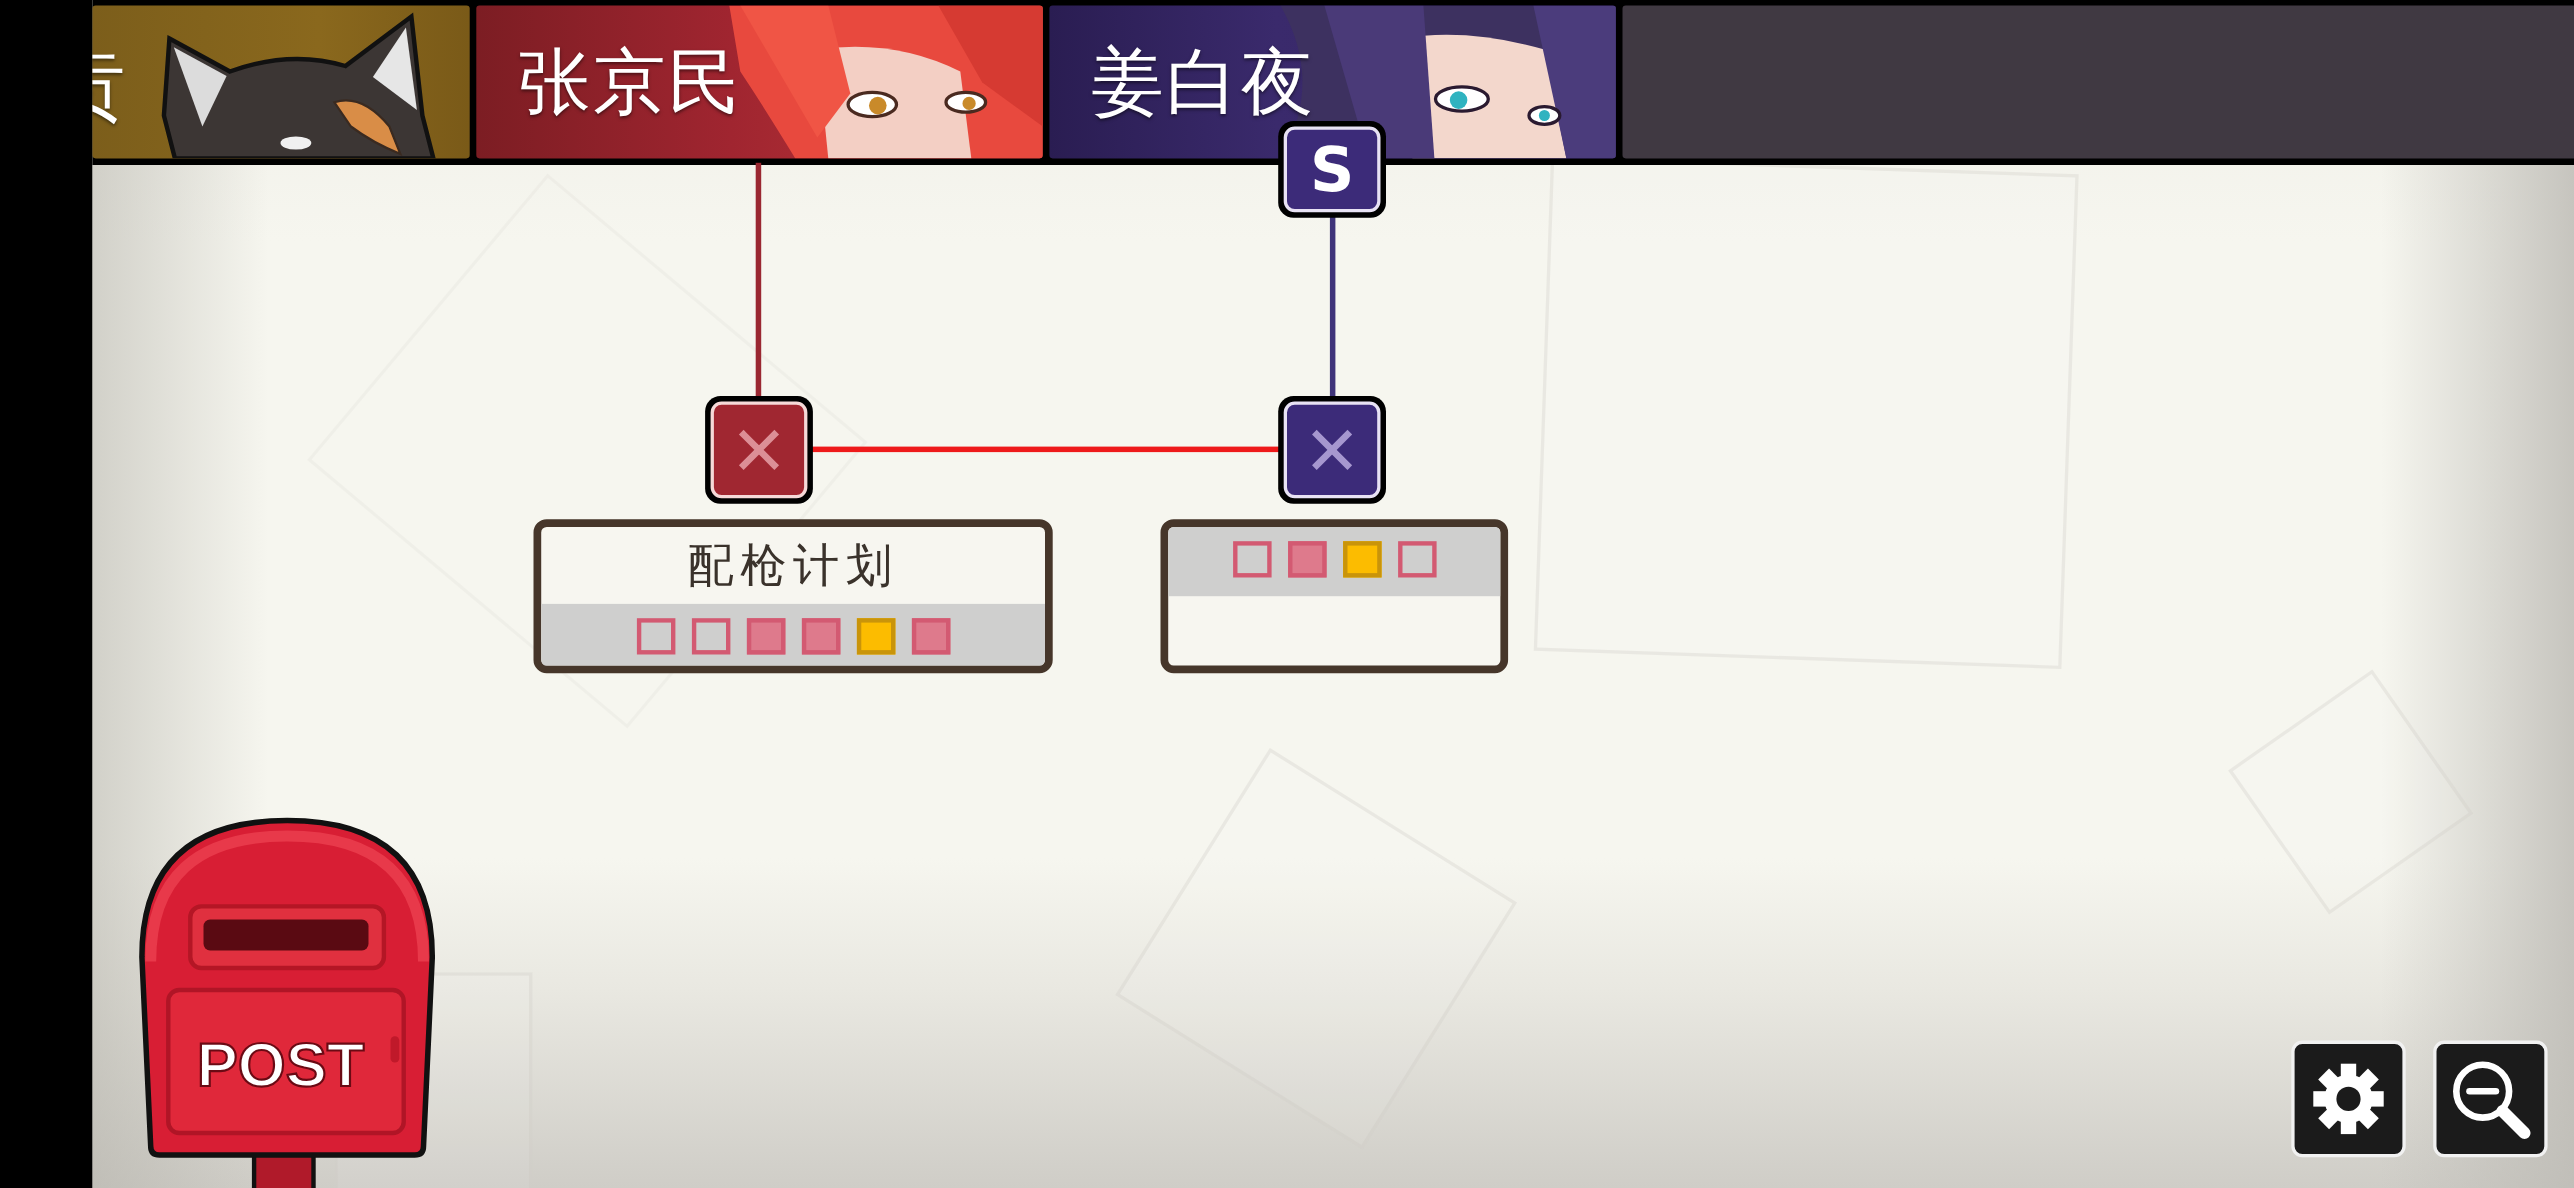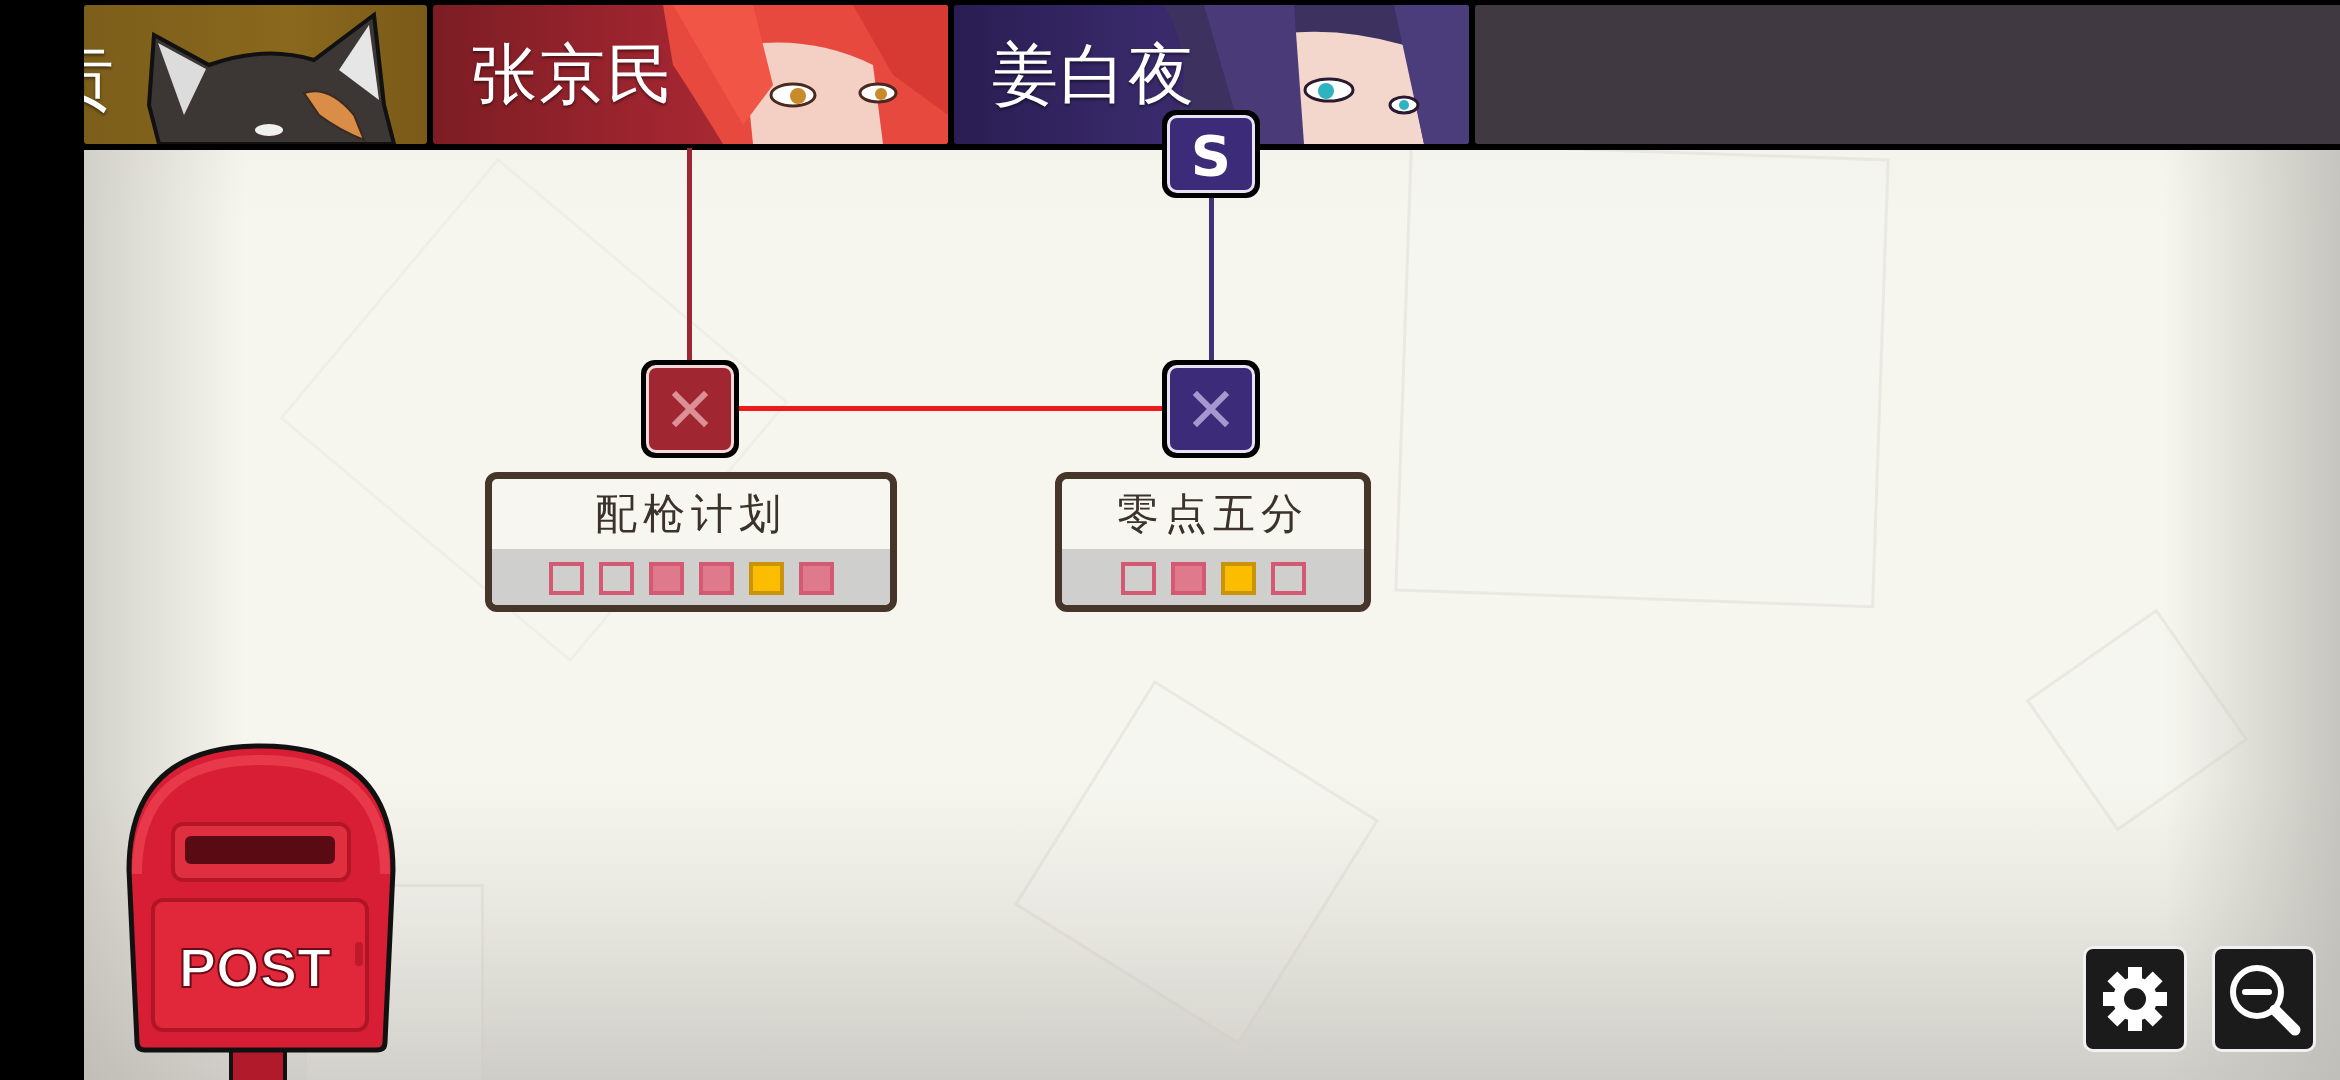--- a/index.html
+++ b/index.html
@@ -73,21 +73,21 @@
       height: 70px; display: flex; align-items: center; justify-content: center;
       font-family: "DejaVu Serif", serif; font-size: 42px; color: #3a322b; letter-spacing: 6px;
     }
     .card-stars {
       height: 63px; background: #cfcfce; display: flex; align-items: center; justify-content: center; gap: 15px;
       padding-bottom: 4px;
     }
     .slot { width: 35px; height: 33px; border: 4px solid #d35a72; background: transparent; }
     .slot.filled { background: #de7a8c; border-color: #d35a72; }
     .slot.gold { background: #fcbc00; border-color: #c9940a; }
-    .card-1 { left: 485px; top: 472px; width: 412px; }
+    .card-1 { left: 485px; top: 472px; width: 472px; }
     .card-2 { left: 1055px; top: 472px; width: 316px; }
 
     
     .postbox { position: absolute; left: 123px; top: 742px; width: 276px; height: 338px; text-align: center; }
 
     
     .corner-btn {
       position: absolute; top: 946px; width: 104px; height: 106px; background: #1b1b1b;
       border: 3px solid #f1f1f1; border-radius: 10px;
       display: flex; align-items: center; justify-content: center;
@@ -178,21 +178,20 @@
   <div class="card-stars">
     <span class="slot"></span>
     <span class="slot"></span>
     <span class="slot filled"></span>
     <span class="slot filled"></span>
     <span class="slot gold"></span>
     <span class="slot filled"></span>
   </div>
 </div>
 <div class="card card-2">
-  <div class="card-title">零点五分</div>
   <div class="card-stars">
     <span class="slot"></span>
     <span class="slot filled"></span>
     <span class="slot gold"></span>
     <span class="slot"></span>
   </div>
 </div>
 
 <div class="postbox">
   <svg width="276" height="338" viewBox="0 0 276 338">

